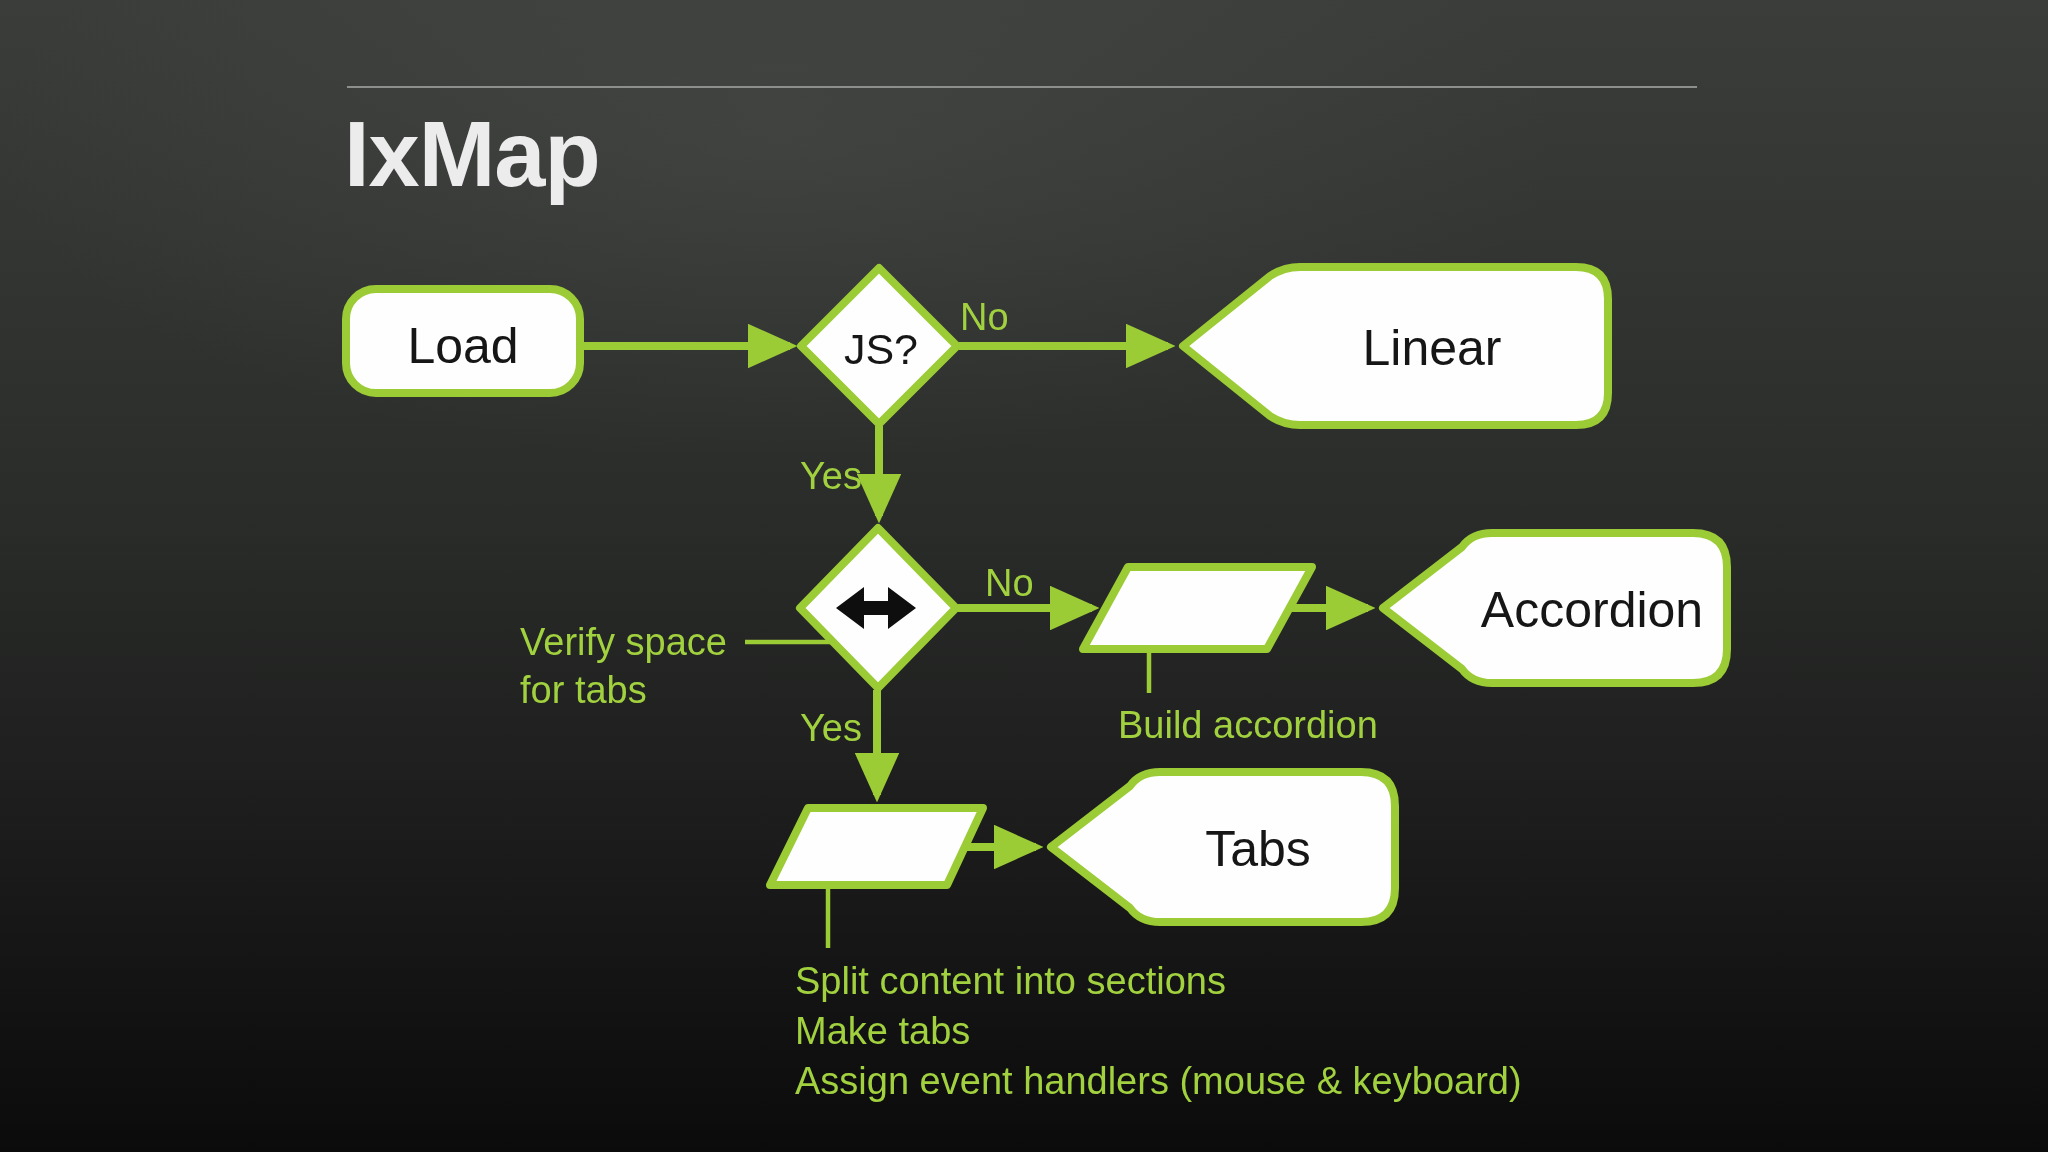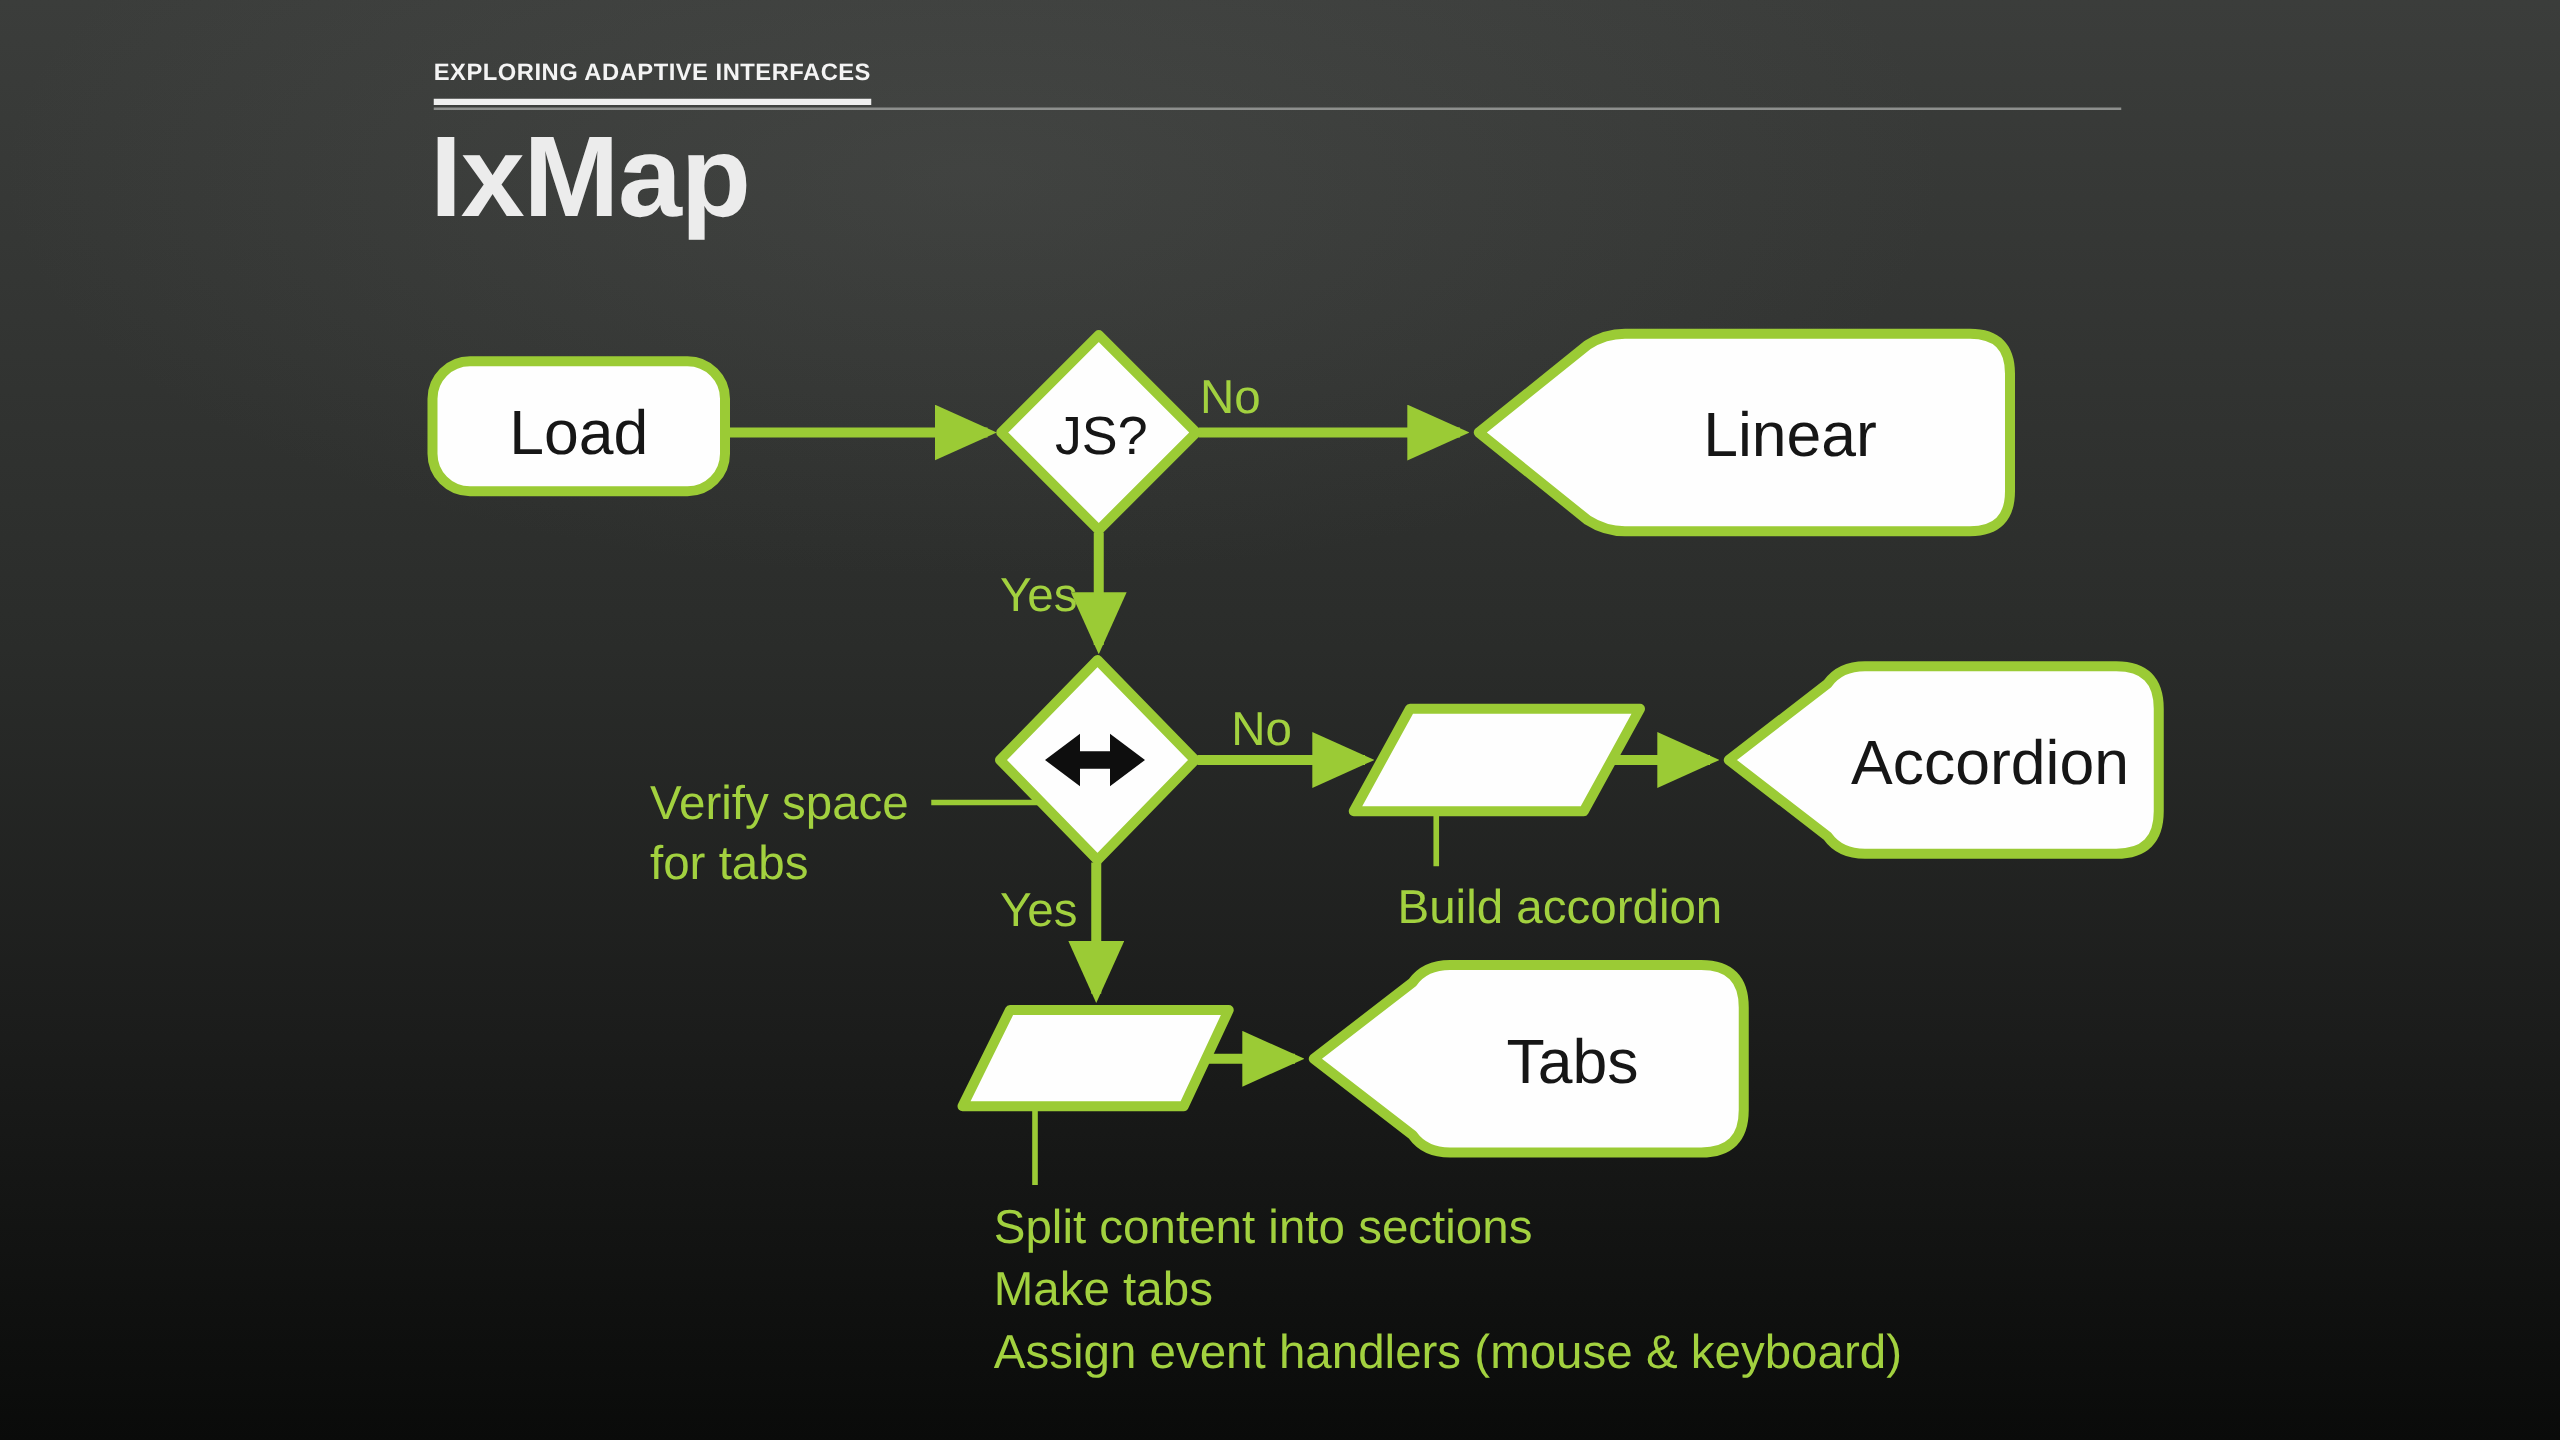--- a/index.html
+++ b/index.html
@@ -21,36 +21,35 @@
     padding-bottom:9px;
     border-bottom:5px solid #EFEFEF;
     white-space:nowrap;
     z-index:2;
   }
   .thin-rule{
     position:absolute;left:347px;top:86px;width:1350px;height:2px;
     background:#8D8F8D;z-index:1;
   }
   .title{
-    position:absolute;left:344px;top:96px;margin:0;
+    position:absolute;left:344px;top:108px;margin:0;
     font-size:92px;font-weight:bold;letter-spacing:-1px;
     color:#ECECEC;line-height:1;
   }
   svg text{font-family:"Liberation Sans","DejaVu Sans",sans-serif;}
   .shape-label{fill:#161616;font-size:50px;}
   .js-label{fill:#161616;font-size:43px;}
   .edge-label{fill:#A2D13F;font-size:38px;}
   .note-label{fill:#A2D13F;font-size:38px;}
 </style>
 </head>
 <body>
 
 <div class="slide">
 
-  <div class="kicker">EXPLORING ADAPTIVE INTERFACES</div>
   <div class="thin-rule"></div>
   <h1 class="title">IxMap</h1>
 
   <svg width="2048" height="1152" viewBox="0 0 2048 1152" style="position:absolute;left:0;top:0;">
     <defs>
       <marker id="ah" viewBox="0 0 6 5.4" refX="5.1" refY="2.7" markerWidth="6.2" markerHeight="5.6" orient="auto-start-reverse" markerUnits="strokeWidth">
         <path d="M0,0 L6,2.7 L0,5.4 Z" fill="#9BCB35"></path>
       </marker>
     </defs>
 

